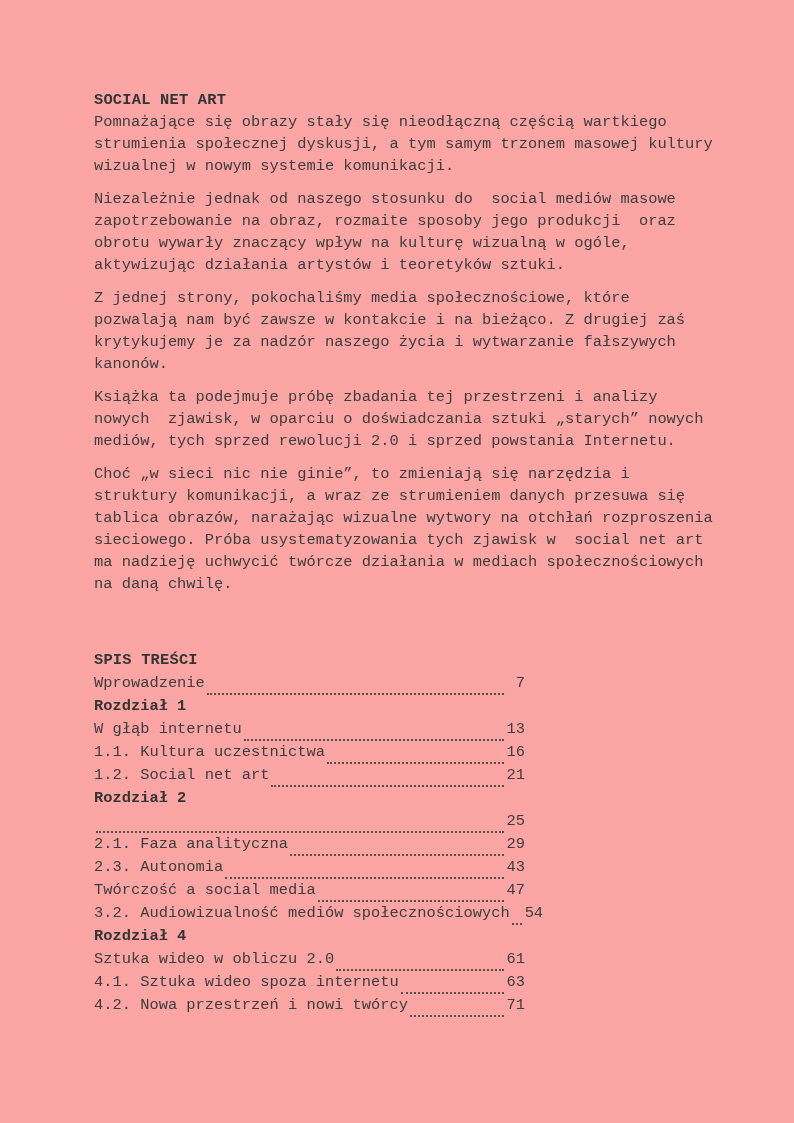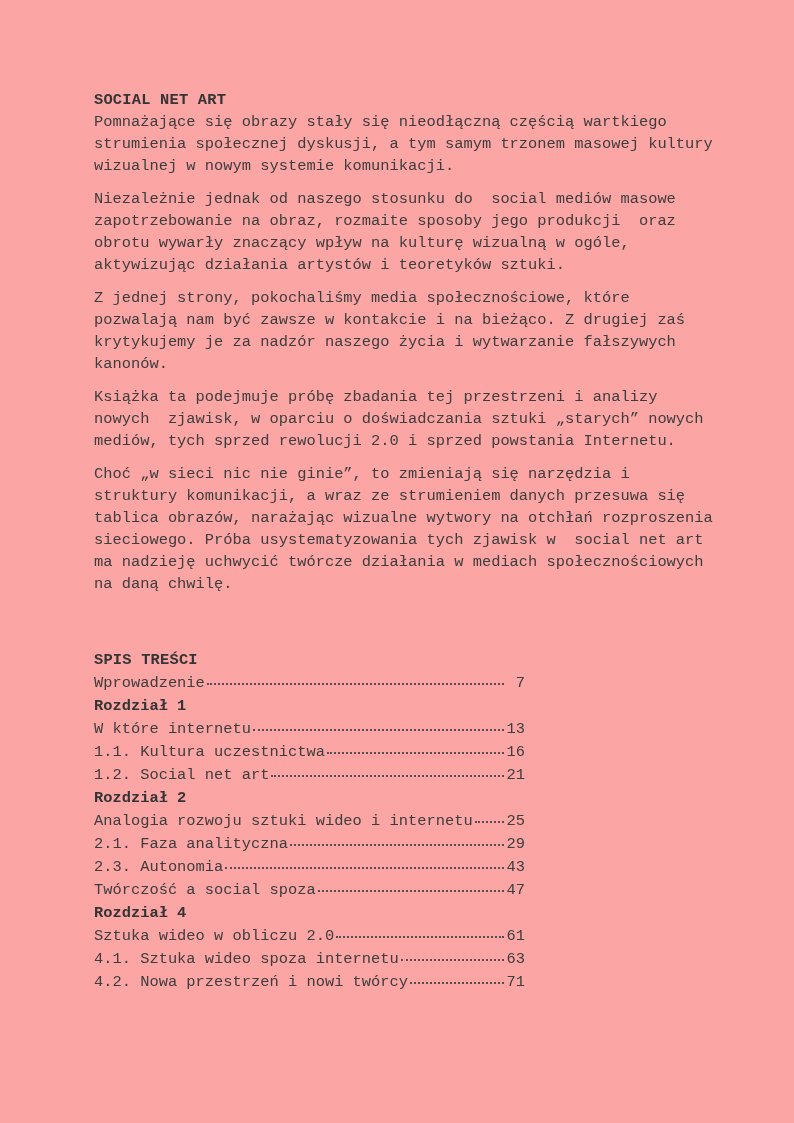--- a/index.html
+++ b/index.html
@@ -49,21 +49,21 @@
     line-height: 23px;
     letter-spacing: 0.2px;
   }
   .toc-heading {
     font-weight: 700;
     color: #343434;
     line-height: 23px;
   }
   .toc-row {
     display: flex;
-    align-items: center;
+    align-items: flex-end;
     line-height: 23px;
   }
   .toc-label {
     flex: 0 0 auto;
     white-space: nowrap;
   }
   .toc-dots {
     flex: 1 1 auto;
     min-width: 10px;
     margin: 0 3px 0 2px;
@@ -95,54 +95,58 @@
     <div class="toc">
       <div class="toc-title">SPIS TREŚCI</div>
       <div>
           <div class="toc-row">
             <span class="toc-label">Wprowadzenie</span>
             <span class="toc-dots"></span>
             <span class="toc-page">7</span>
           </div>
           <div class="toc-heading">Rozdział 1</div>
           <div class="toc-row">
-            <span class="toc-label">W które internetu</span>
+            <span class="toc-label">W głąb internetu</span>
             <span class="toc-dots"></span>
             <span class="toc-page">13</span>
           </div>
           <div class="toc-row">
             <span class="toc-label">1.1. Kultura uczestnictwa</span>
             <span class="toc-dots"></span>
             <span class="toc-page">16</span>
           </div>
           <div class="toc-row">
             <span class="toc-label">1.2. Social net art</span>
             <span class="toc-dots"></span>
             <span class="toc-page">21</span>
           </div>
           <div class="toc-heading">Rozdział 2</div>
           <div class="toc-row">
-            <span class="toc-label">Analogia rozwoju sztuki wideo i internetu</span>
             <span class="toc-dots"></span>
             <span class="toc-page">25</span>
           </div>
           <div class="toc-row">
             <span class="toc-label">2.1. Faza analityczna</span>
             <span class="toc-dots"></span>
             <span class="toc-page">29</span>
           </div>
           <div class="toc-row">
             <span class="toc-label">2.3. Autonomia</span>
             <span class="toc-dots"></span>
             <span class="toc-page">43</span>
           </div>
           <div class="toc-row">
-            <span class="toc-label">Twórczość a social spoza</span>
+            <span class="toc-label">Twórczość a social media</span>
             <span class="toc-dots"></span>
             <span class="toc-page">47</span>
+          </div>
+          <div class="toc-row">
+            <span class="toc-label">3.2. Audiowizualność mediów społecznościowych</span>
+            <span class="toc-dots"></span>
+            <span class="toc-page">54</span>
           </div>
           <div class="toc-heading">Rozdział 4</div>
           <div class="toc-row">
             <span class="toc-label">Sztuka wideo w obliczu 2.0</span>
             <span class="toc-dots"></span>
             <span class="toc-page">61</span>
           </div>
           <div class="toc-row">
             <span class="toc-label">4.1. Sztuka wideo spoza internetu</span>
             <span class="toc-dots"></span>

